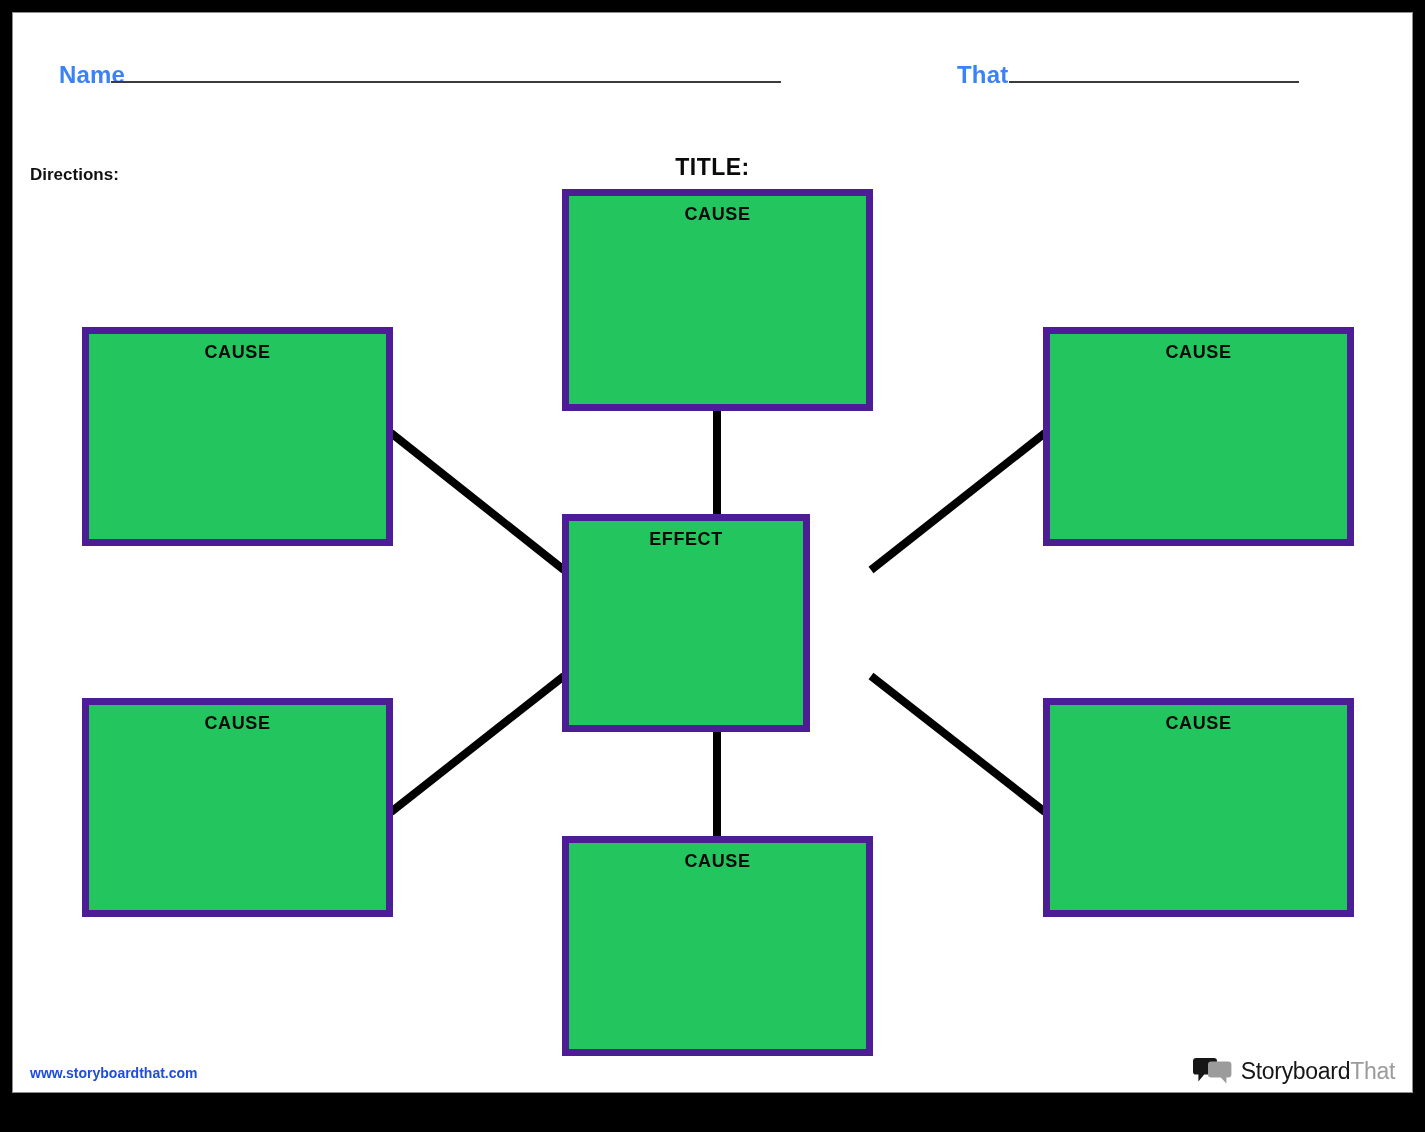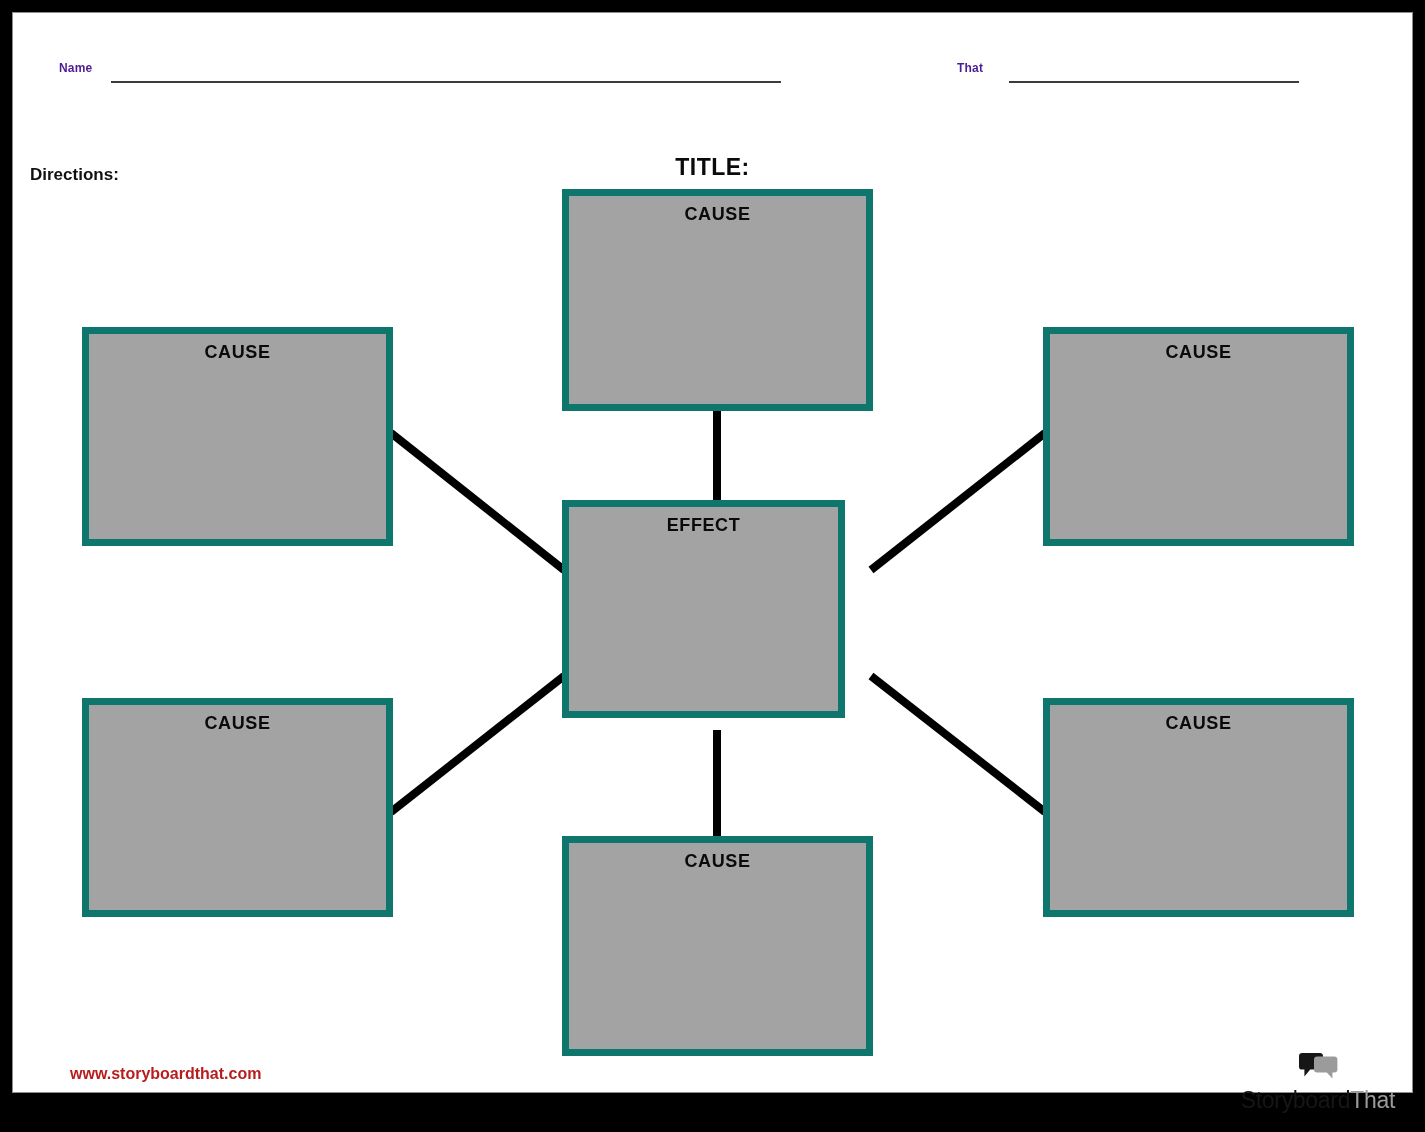--- a/index.html
+++ b/index.html
@@ -29,23 +29,23 @@
     top: 13px;
     width: 1399px;
     height: 1079px;
     background: #ffffff;
     box-shadow: 0 0 0 1px #8d8d8d;
   }
 
   
   .field-label {
     position: absolute;
-    font-size: 12px;
-    font-weight: bold;
-    color: #4c1d95;
+    font-size: 24px;
+    font-weight: bold;
+    color: #3b82f6;
     letter-spacing: 0.2px;
     white-space: nowrap;
     font-stretch: condensed;
   }
   .rule-line {
     position: absolute;
     height: 0;
     border-top: 2px solid #3b3b3b;
   }
   #name-label { left: 46px; top: 48px; }
@@ -88,61 +88,59 @@
   #connectors {
     position: absolute;
     left: 0;
     top: 0;
     width: 1399px;
     height: 1079px;
   }
   .node {
     position: absolute;
     box-sizing: border-box;
-    background: #a3a3a3;
-    border: 7px solid #0f766e;
+    background: #22c55e;
+    border: 7px solid #4c1d95;
   }
   .node-label {
     display: block;
     text-align: center;
     margin-top: 8px;
     font-size: 18px;
     font-weight: bold;
     color: #0a0a0a;
     letter-spacing: 0.6px;
     font-stretch: condensed;
   }
   #node-cause-top    { left: 549px;  top: 176px; width: 311px; height: 222px; }
   #node-cause-left-top    { left: 69px;   top: 314px; width: 311px; height: 219px; }
   #node-cause-right-top   { left: 1030px; top: 314px; width: 311px; height: 219px; }
-  #node-effect       { left: 549px;  top: 487px; width: 283px; height: 218px; }
+  #node-effect       { left: 549px;  top: 501px; width: 248px; height: 218px; }
   #node-cause-left-bottom { left: 69px;   top: 685px; width: 311px; height: 219px; }
   #node-cause-right-bottom{ left: 1030px; top: 685px; width: 311px; height: 219px; }
   #node-cause-bottom { left: 549px;  top: 823px; width: 311px; height: 220px; }
 
   
   #footer-url {
     position: absolute;
     left: 17px;
     top: 1052px;
-    font-size: 16px;
-    font-weight: bold;
-    color: #b91c1c;
-    font-stretch: condensed;
-    margin-left: 40px;
+    font-size: 14px;
+    font-weight: bold;
+    color: #1d4ed8;
+    font-stretch: condensed;
   }
   #brand-logo {
     position: absolute;
     right: 17px;
     top: 1040px;
     height: 36px;
     display: flex;
     align-items: center;
     gap: 8px;
-    flex-direction: column;
   }
   #brand-mark {
     position: relative;
     width: 42px;
     height: 26px;
     flex: none;
   }
   #brand-wordmark {
     font-size: 23px;
     font-weight: 500;

